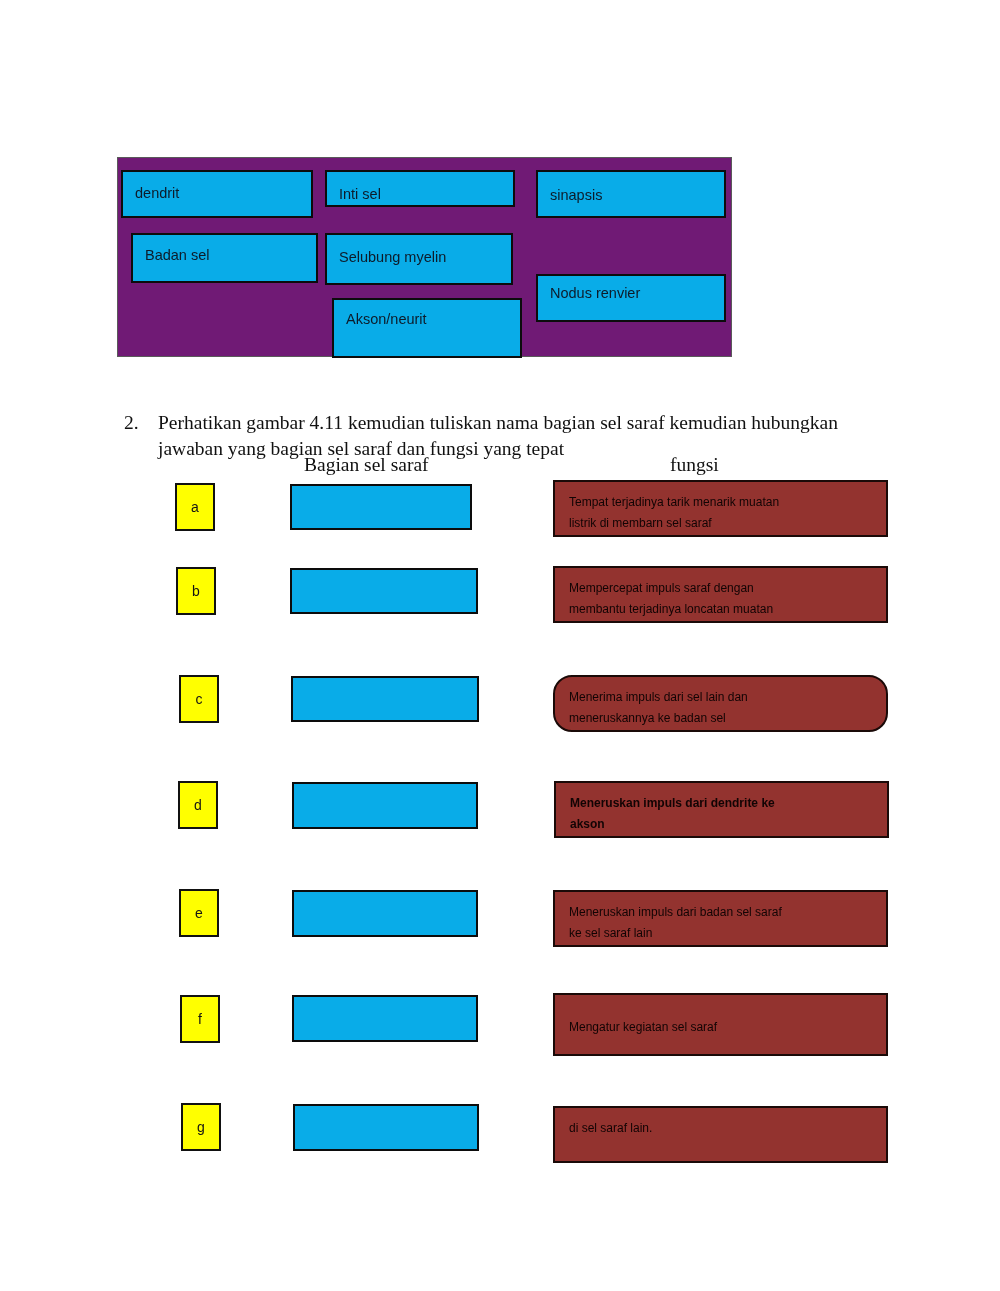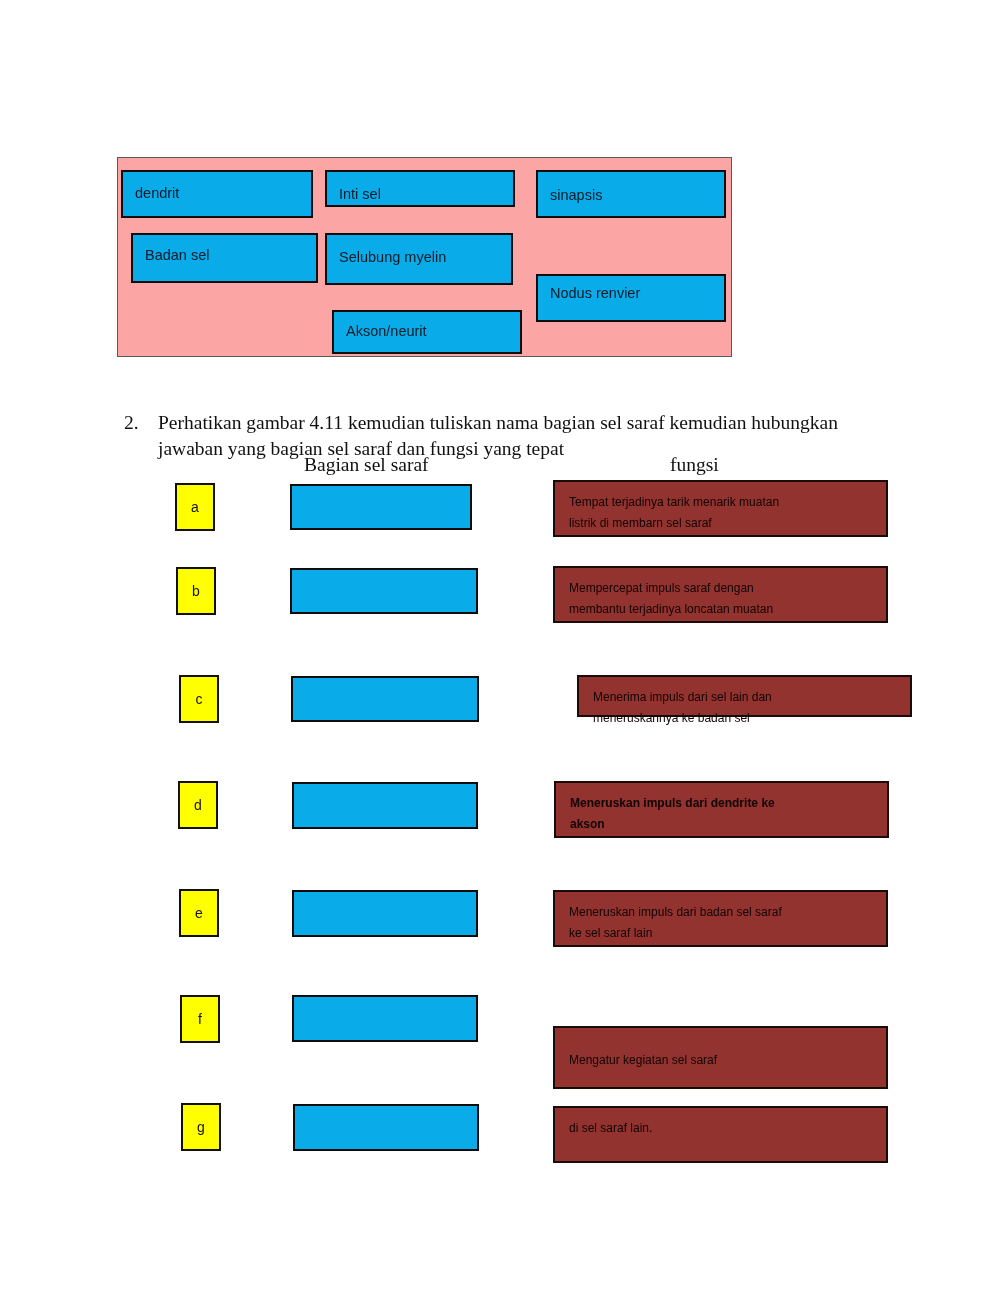--- a/index.html
+++ b/index.html
@@ -16,21 +16,21 @@
     overflow: hidden;
   }
 
   
   #word-bank {
     position: absolute;
     left: 117px;
     top: 157px;
     width: 615px;
     height: 200px;
-    background: #fca5a5;
+    background: #701a75;
     border: 1px solid #5a5a5a;
     box-sizing: border-box;
   }
   .wb-chip {
     position: absolute;
     background: #09ACE8;
     border: 2px solid #0c0c0c;
     box-sizing: border-box;
     color: #0d1b2a;
     font-size: 14.5px;
@@ -40,21 +40,21 @@
     align-items: center;
   }
   .wb-chip span { display: block; line-height: 1.1; }
 
   #wb-dendrit        { left: 3px;   top: 12px;  width: 192px; height: 48px; padding-top: 2px; align-items: flex-start; padding-top: 14px;}
   #wb-intisel        { left: 207px; top: 12px;  width: 190px; height: 37px; align-items: flex-start; padding-top: 15px;}
   #wb-sinapsis       { left: 418px; top: 12px;  width: 190px; height: 48px; align-items: flex-start; padding-top: 16px;}
   #wb-badansel       { left: 13px;  top: 75px;  width: 187px; height: 50px; align-items: flex-start; padding-top: 13px;}
   #wb-myelin         { left: 207px; top: 75px;  width: 188px; height: 52px; align-items: flex-start; padding-top: 15px;}
   #wb-nodus          { left: 418px; top: 72px;  width: 190px; height: 48px; align-items: flex-start; padding-top: 10px; margin-top: 44px;}
-  #wb-akson          { left: 214px; top: 140px; width: 190px; height: 44px; align-items: flex-start; padding-top: 12px; margin-top: 12px;}
+  #wb-akson          { left: 214px; top: 140px; width: 190px; height: 60px; align-items: flex-start; padding-top: 12px;}
 
   
   #question {
     position: absolute;
     left: 124px;
     top: 410px;
     width: 780px;
     font-family: "Liberation Serif", serif;
     font-size: 19.5px;
     color: #111111;
@@ -161,42 +161,42 @@
 
 <div class="no-chip" style="left:176px; top:567px; width:40px; height:48px;">b</div>
 <div class="answer-chip" style="left:290px; top:568px; width:188px; height:46px;"></div>
 <div class="fungsi-chip" style="left:553px; top:566px; width:335px; height:57px;">
   <span>Mempercepat impuls saraf dengan</span>
   <span>membantu terjadinya loncatan muatan</span>
 </div>
 
 <div class="no-chip" style="left:179px; top:675px; width:40px; height:48px;">c</div>
 <div class="answer-chip" style="left:291px; top:676px; width:188px; height:46px;"></div>
-<div class="fungsi-chip" style="left:577px; top:675px; width:335px; height:42px;">
+<div class="fungsi-chip" style="left:553px; top:675px; width:335px; height:57px;border-radius:19px;">
   <span>Menerima impuls dari sel lain dan</span>
   <span>meneruskannya ke badan sel</span>
 </div>
 
 <div class="no-chip" style="left:178px; top:781px; width:40px; height:48px;">d</div>
 <div class="answer-chip" style="left:292px; top:782px; width:186px; height:47px;"></div>
 <div class="fungsi-chip" style="left:554px; top:781px; width:335px; height:57px;font-weight:bold;">
   <span>Meneruskan impuls dari dendrite ke</span>
   <span>akson</span>
 </div>
 
 <div class="no-chip" style="left:179px; top:889px; width:40px; height:48px;">e</div>
 <div class="answer-chip" style="left:292px; top:890px; width:186px; height:47px;"></div>
 <div class="fungsi-chip" style="left:553px; top:890px; width:335px; height:57px;">
   <span>Meneruskan impuls dari badan sel saraf</span>
   <span>ke sel saraf lain</span>
 </div>
 
 <div class="no-chip" style="left:180px; top:995px; width:40px; height:48px;">f</div>
 <div class="answer-chip" style="left:292px; top:995px; width:186px; height:47px;"></div>
-<div class="fungsi-chip" style="left:553px; top:993px; width:335px; height:63px;margin-top:33px;">
+<div class="fungsi-chip" style="left:553px; top:993px; width:335px; height:63px;">
   <span style="padding-top:12px;">Mengatur kegiatan sel saraf</span>
 </div>
 
 <div class="no-chip" style="left:181px; top:1103px; width:40px; height:48px;">g</div>
 <div class="answer-chip" style="left:293px; top:1104px; width:186px; height:47px;"></div>
 <div class="fungsi-chip" style="left:553px; top:1106px; width:335px; height:57px;">
   <span>di sel saraf lain.</span>
 </div>
 
 </body></html>

